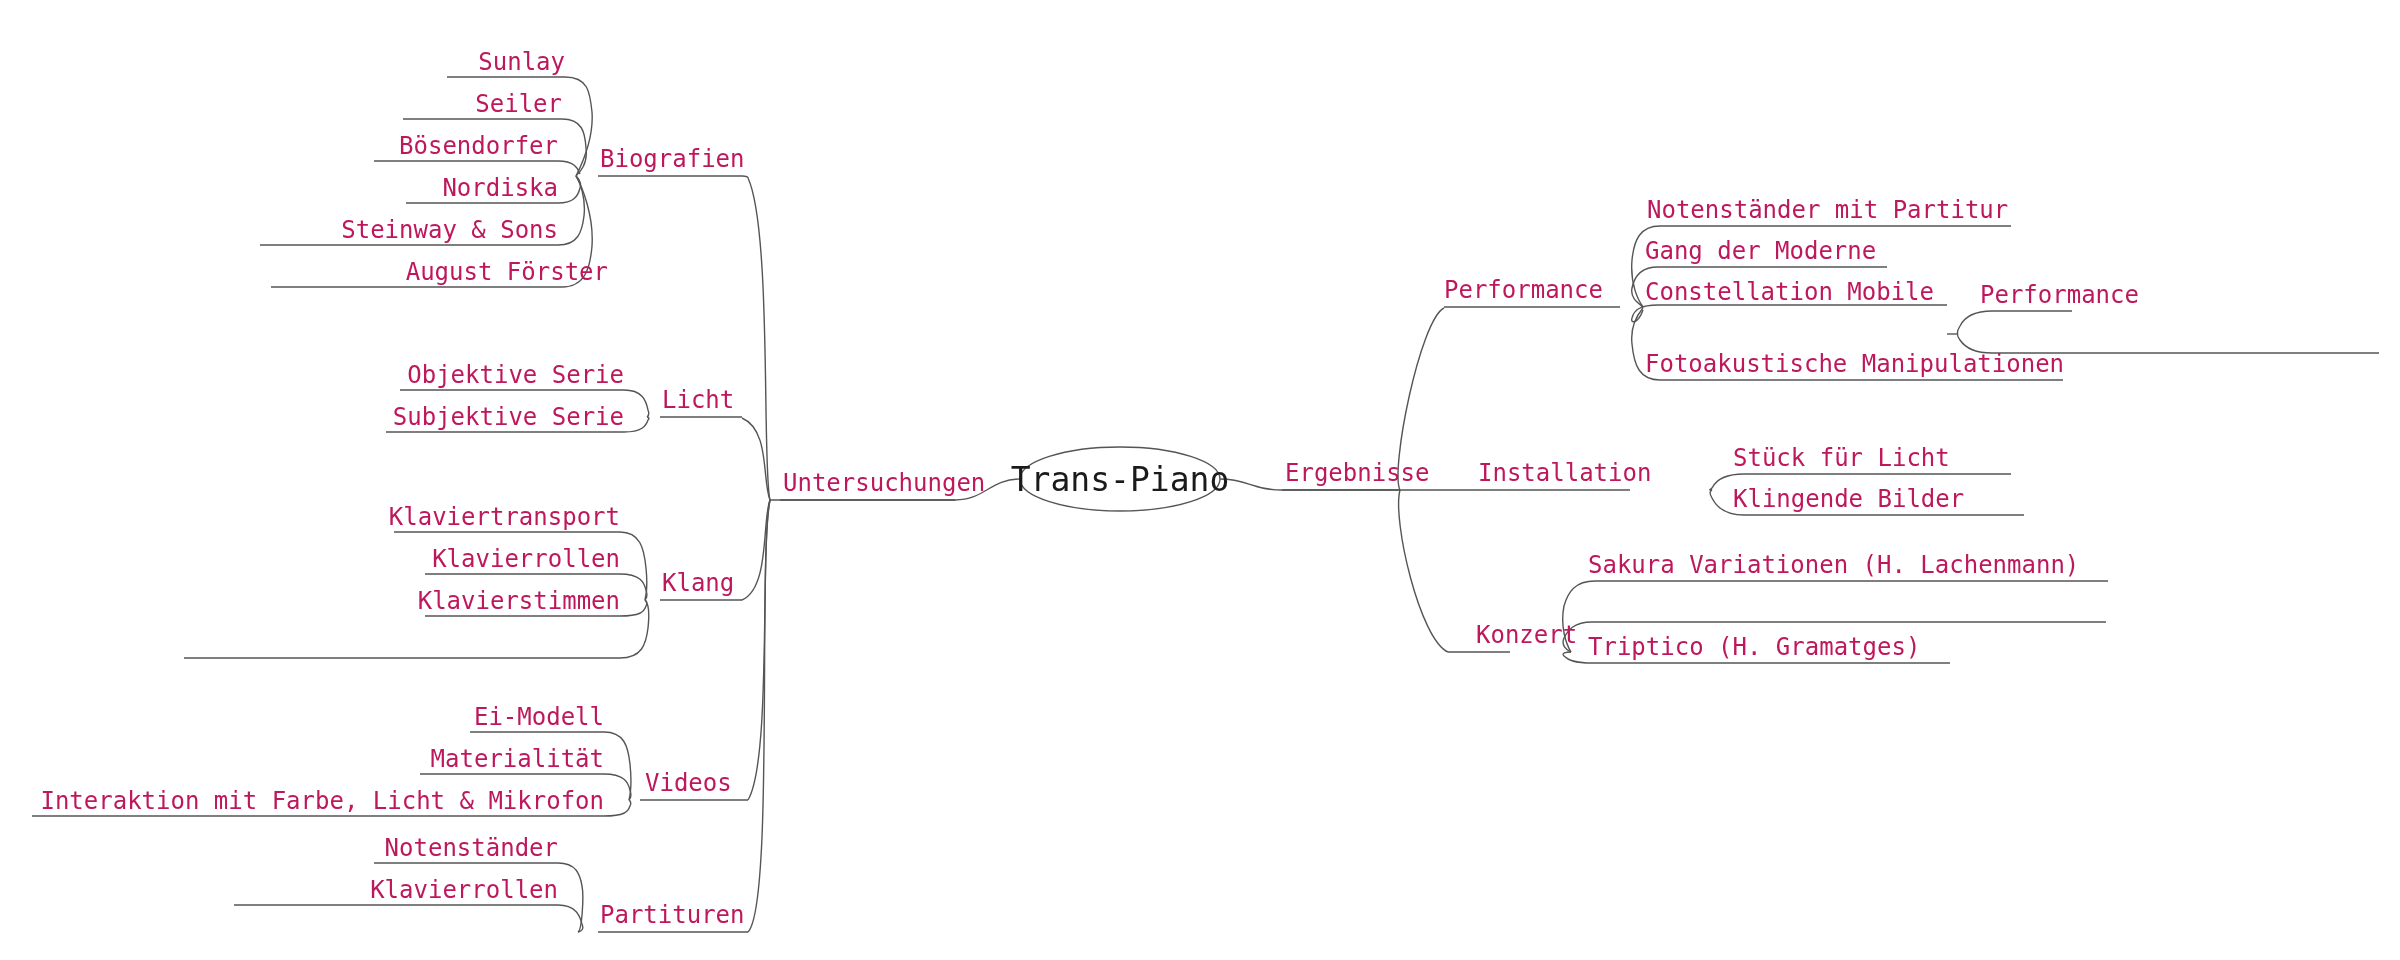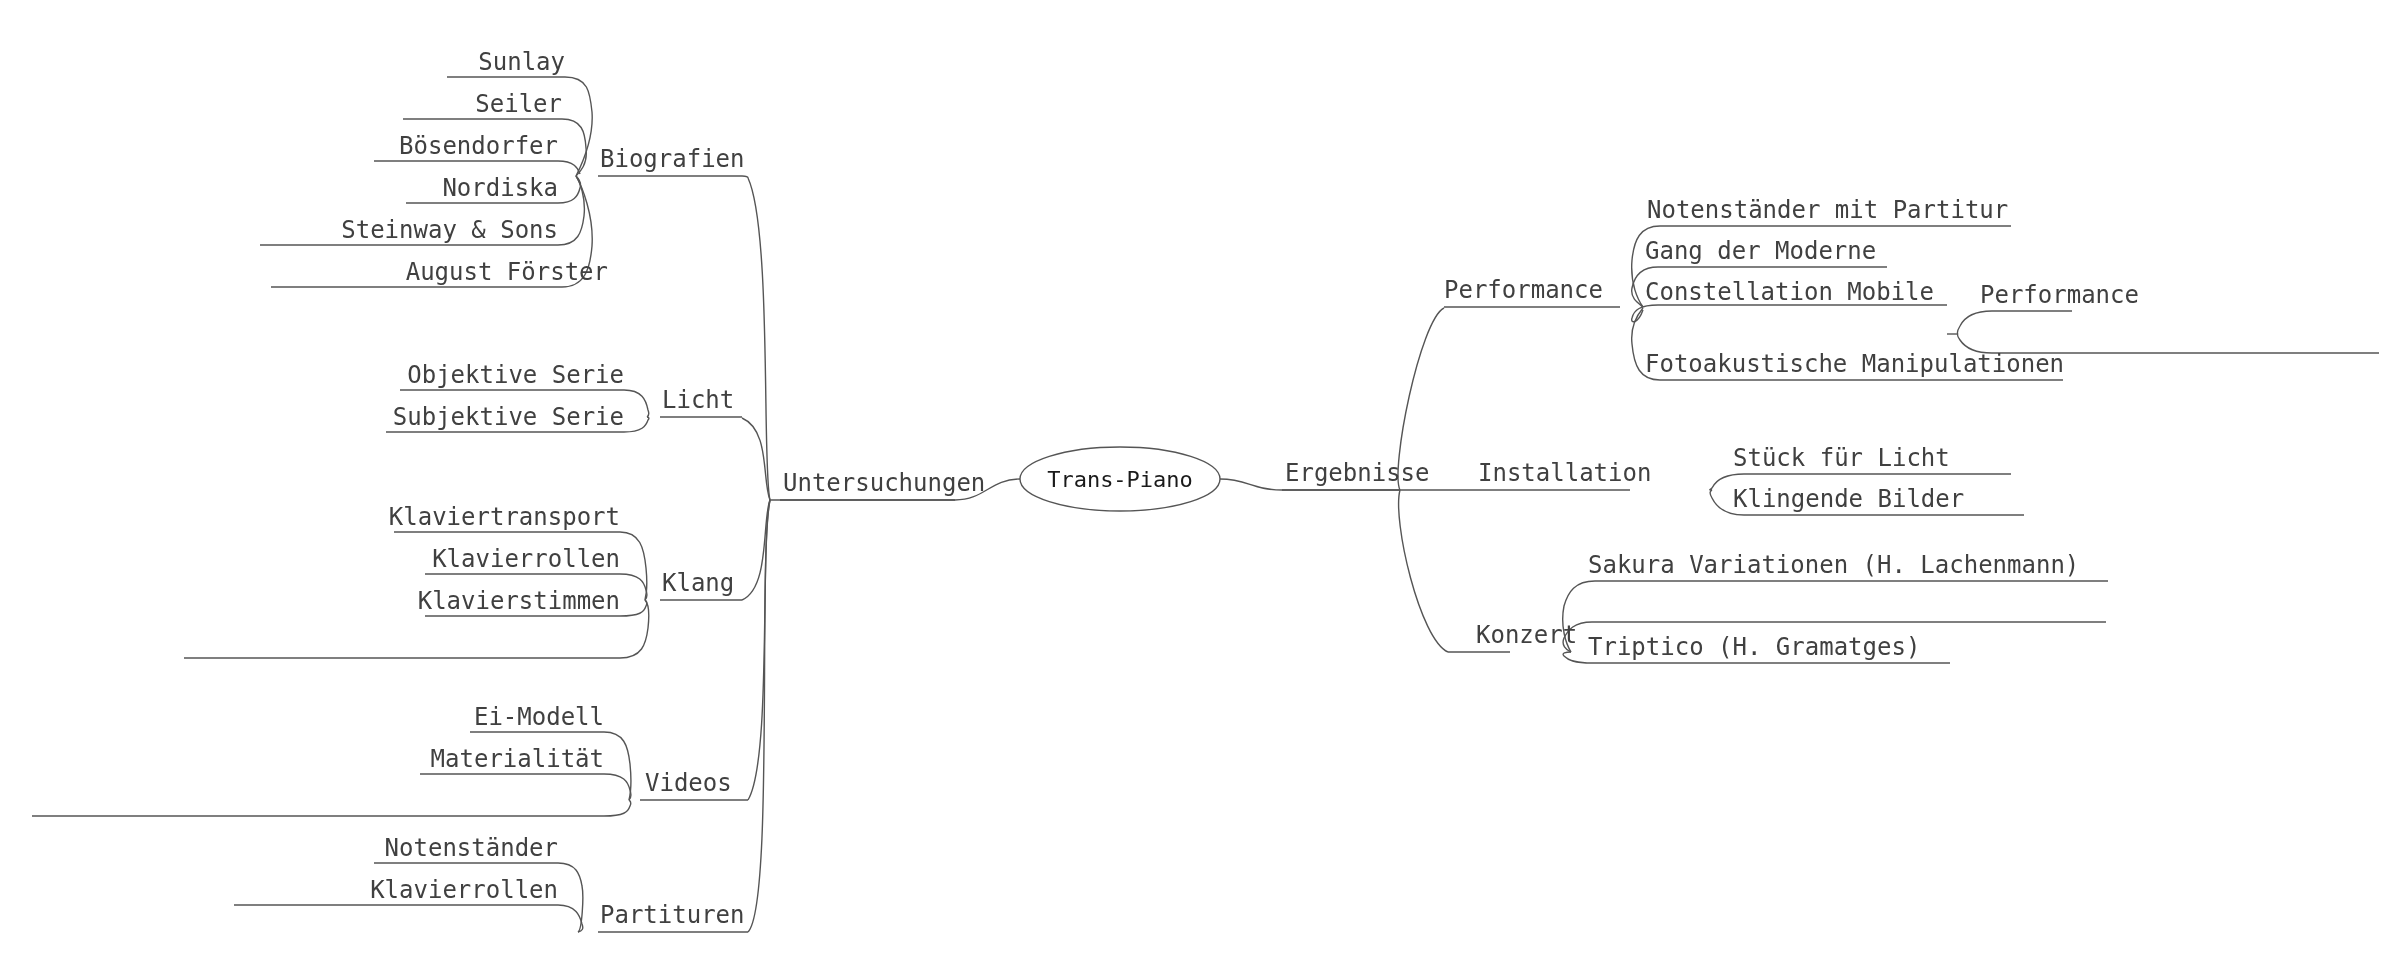--- a/index.html
+++ b/index.html
@@ -26,36 +26,36 @@
     fill: none;
     stroke: #555555;
     stroke-width: 1.4;
   }
   .node-label {
     position: absolute;
     white-space: pre;
     font-family: "DejaVu Sans Mono", "Liberation Mono", monospace;
     font-size: 24px;
     line-height: 26px;
-    color: #404040;
+    color: #be185d;
     letter-spacing: 0px;
   }
   .node-label.right-align {
     text-align: right;
     transform: translate(-100%, -100%);
   }
   .node-label.left-align {
     text-align: left;
     transform: translate(0, -100%);
   }
   .root-label {
     position: absolute;
     white-space: pre;
     font-family: "DejaVu Sans Mono", "Liberation Mono", monospace;
-    font-size: 22px;
+    font-size: 33px;
     color: #1a1a1a;
     transform: translate(-50%, -50%);
   }
 </style>
 </head>
 <body>
 
 <div id="canvas">
 
   <svg id="edges" viewBox="0 0 2400 960" xmlns="http://www.w3.org/2000/svg">
@@ -151,20 +151,21 @@
 
   <div class="node-label right-align" style="left:624px; top:388px;">Objektive Serie</div>
   <div class="node-label right-align" style="left:624px; top:430px;">Subjektive Serie</div>
 
   <div class="node-label right-align" style="left:620px; top:530px;">Klaviertransport</div>
   <div class="node-label right-align" style="left:620px; top:572px;">Klavierrollen</div>
   <div class="node-label right-align" style="left:620px; top:614px;">Klavierstimmen</div>
 
   <div class="node-label right-align" style="left:604px; top:730px;">Ei-Modell</div>
   <div class="node-label right-align" style="left:604px; top:772px;">Materialität</div>
+  <div class="node-label right-align" style="left:604px; top:814px;">Interaktion mit Farbe, Licht &amp; Mikrofon</div>
 
   <div class="node-label right-align" style="left:558px; top:861px;">Notenständer</div>
   <div class="node-label right-align" style="left:558px; top:903px;">Klavierrollen</div>
 
   <div class="node-label left-align" style="left:1285px; top:486px;">Ergebnisse</div>
 
   <div class="node-label left-align" style="left:1444px; top:303px;">Performance</div>
   <div class="node-label left-align" style="left:1478px; top:486px;">Installation</div>
   <div class="node-label left-align" style="left:1476px; top:648px;">Konzert</div>
 

